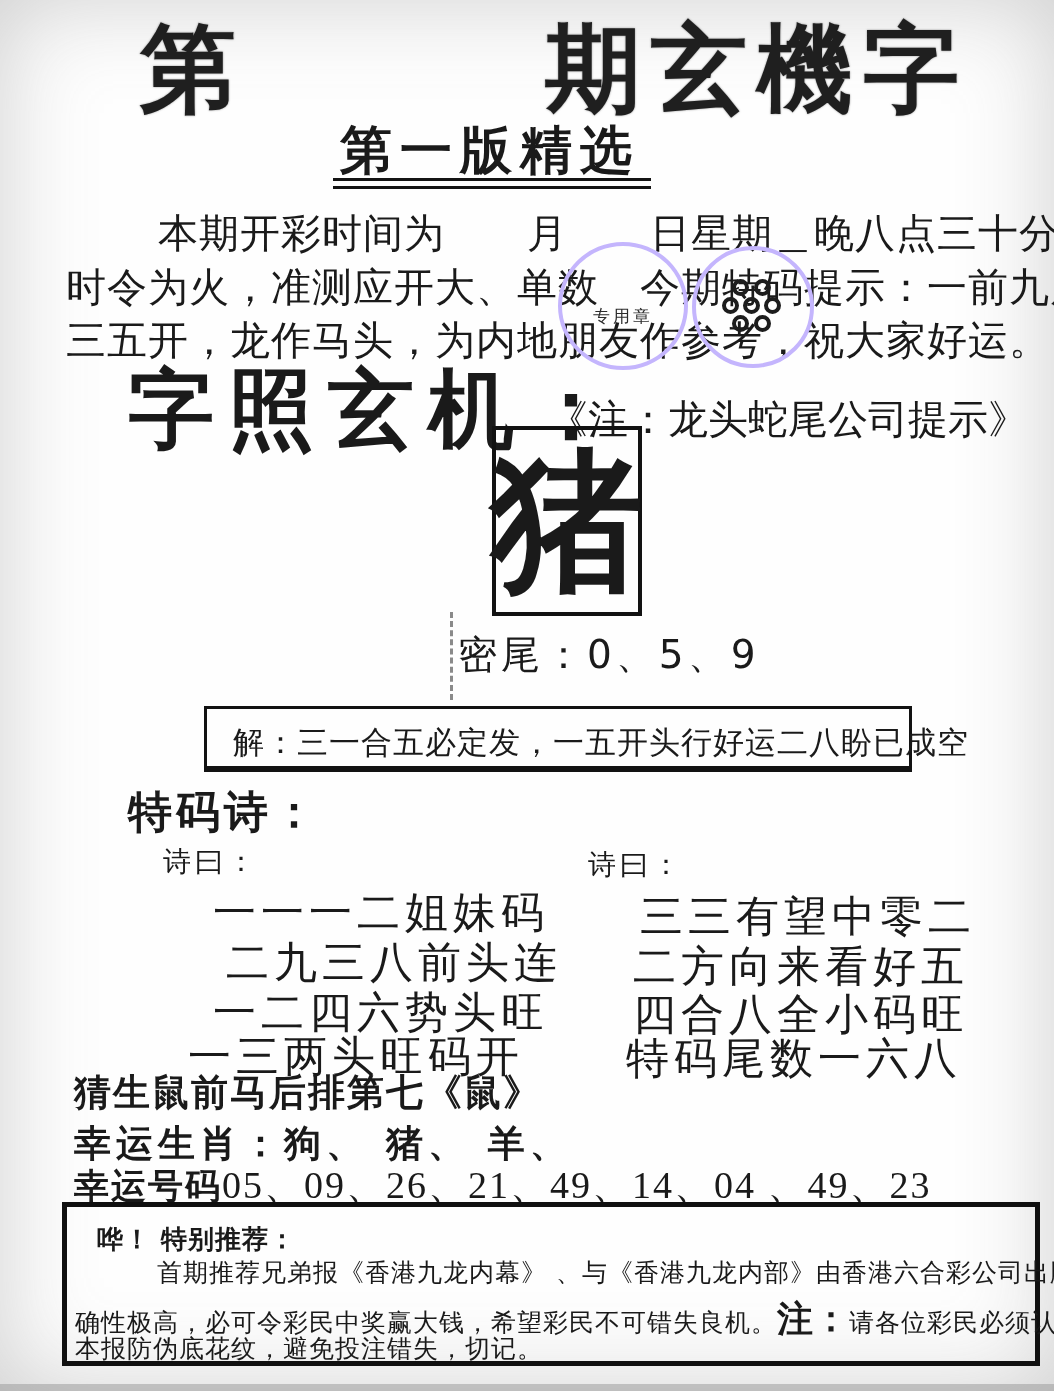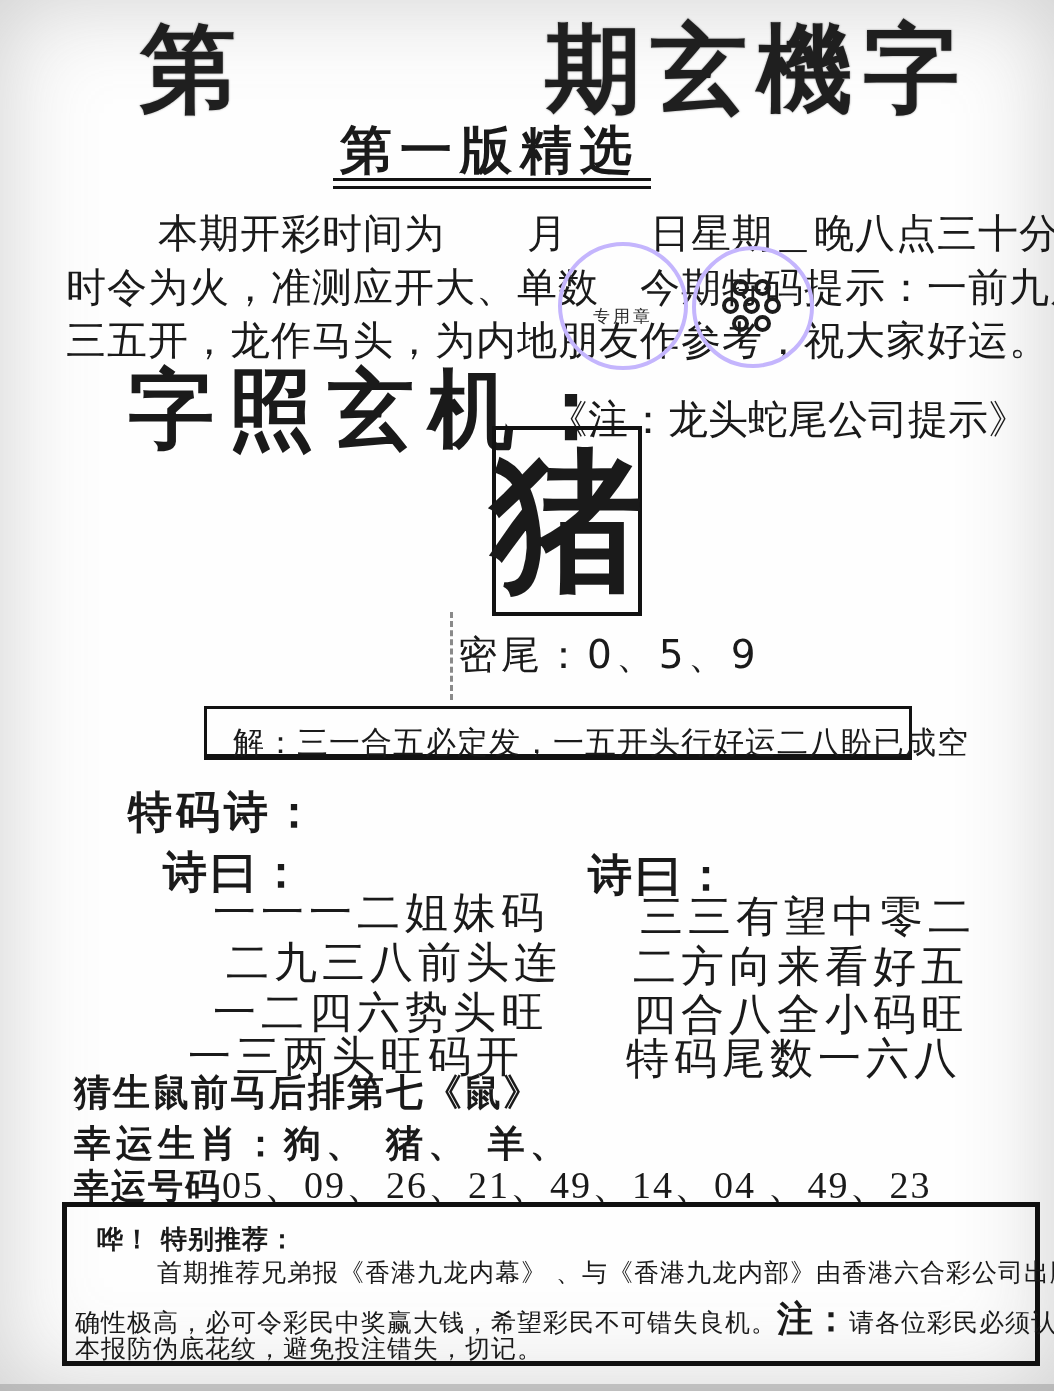--- a/index.html
+++ b/index.html
@@ -47,27 +47,27 @@
       font-family:"DejaVu Serif","Liberation Serif",serif; }
   .mystery-note { left:548px; top:392px; font-size:40px; }
   .char-box { left:492px; top:426px; width:150px; height:190px; border:4px solid #121212;
       display:flex; align-items:center; justify-content:center; }
   .main-char { font-size:152px; font-weight:700; line-height:1;
       font-family:"DejaVu Serif","Liberation Serif",serif; }
   .tails { left:458px; top:628px; font-size:39px; letter-spacing:4px; }
   .artifact-line { left:450px; top:612px; height:88px; width:0; border-left:3px dashed #8a8a8a; }
 
   
-  .solution-box { left:204px; top:706px; width:708px; height:54px;
+  .solution-box { left:204px; top:706px; width:708px; height:66px;
       border:3px solid #121212; border-bottom-width:6px; }
   .solution-text { position:absolute; left:26px; top:13px; font-size:31px; letter-spacing:1px; }
 
   
   .poem-heading { left:128px; top:783px; font-size:44px; font-weight:600; letter-spacing:4px; }
-  .poem-title { font-size:44px; font-weight:700; letter-spacing:4px; }
+  .poem-title { font-size:28px; font-weight:400; letter-spacing:4px; }
   .poem-line { font-size:43px; letter-spacing:5px; }
 
   
   .pred { font-weight:600; letter-spacing:2px; }
   .zodiac-guess { left:74px; top:1068px; font-size:37px; }
   .lucky-zodiac { left:74px; top:1119px; font-size:37px; letter-spacing:5px; }
   .lucky-line { left:74px; top:1160px; font-size:35px; }
   .lucky-numbers { font-family:"Liberation Serif","DejaVu Serif",serif; font-size:38px;
       font-weight:400; letter-spacing:2px; }
 

